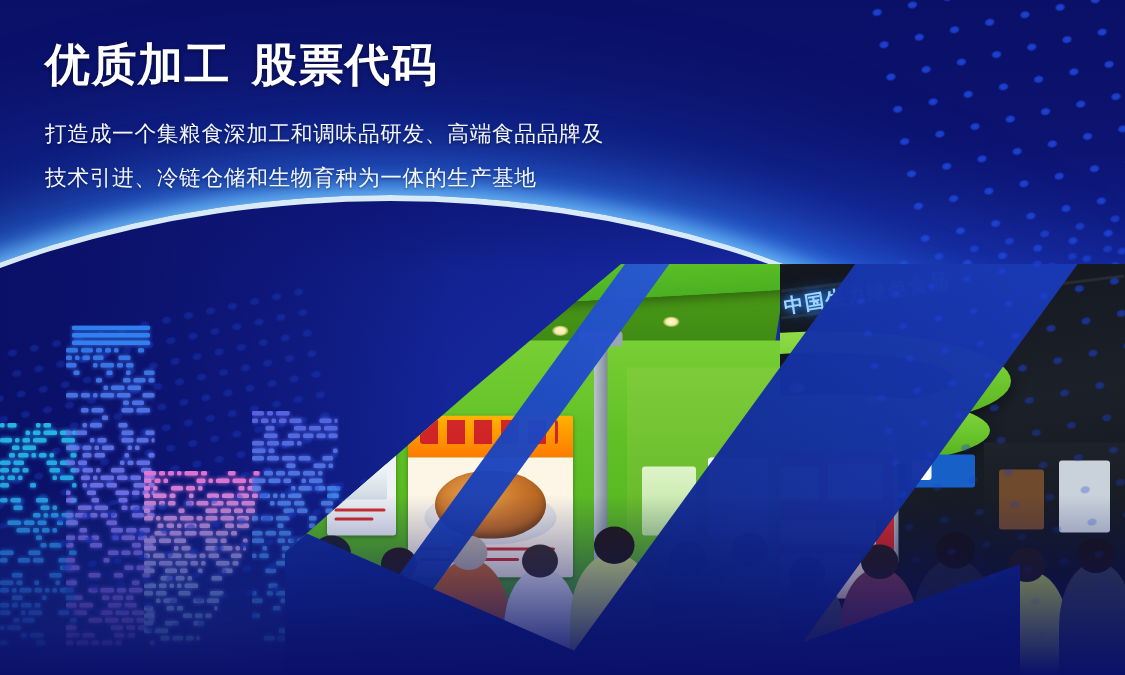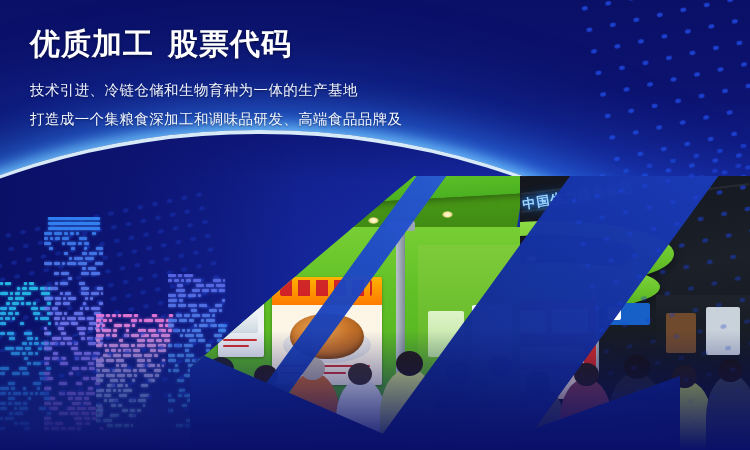--- a/index.html
+++ b/index.html
@@ -996,18 +996,18 @@
   </div>
 
   <div class="dots dots-r" style="right:-25px;top:170px;opacity:.7;"></div>
   <div class="bg-botdark"></div>
 
   <div class="copy">
     <h1 class="headline">
       <span>优质加工</span><span class="gap"></span><span>股票代码</span>
     </h1>
     <div class="sub">
+      <div>打造成一个集粮食深加工和调味品研发、高端食品品牌及</div>
       <div>技术引进、冷链仓储和生物育种为一体的生产基地</div>
-      <div>打造成一个集粮食深加工和调味品研发、高端食品品牌及</div>
     </div>
   </div>
 
 </div>
 
 </body></html>

